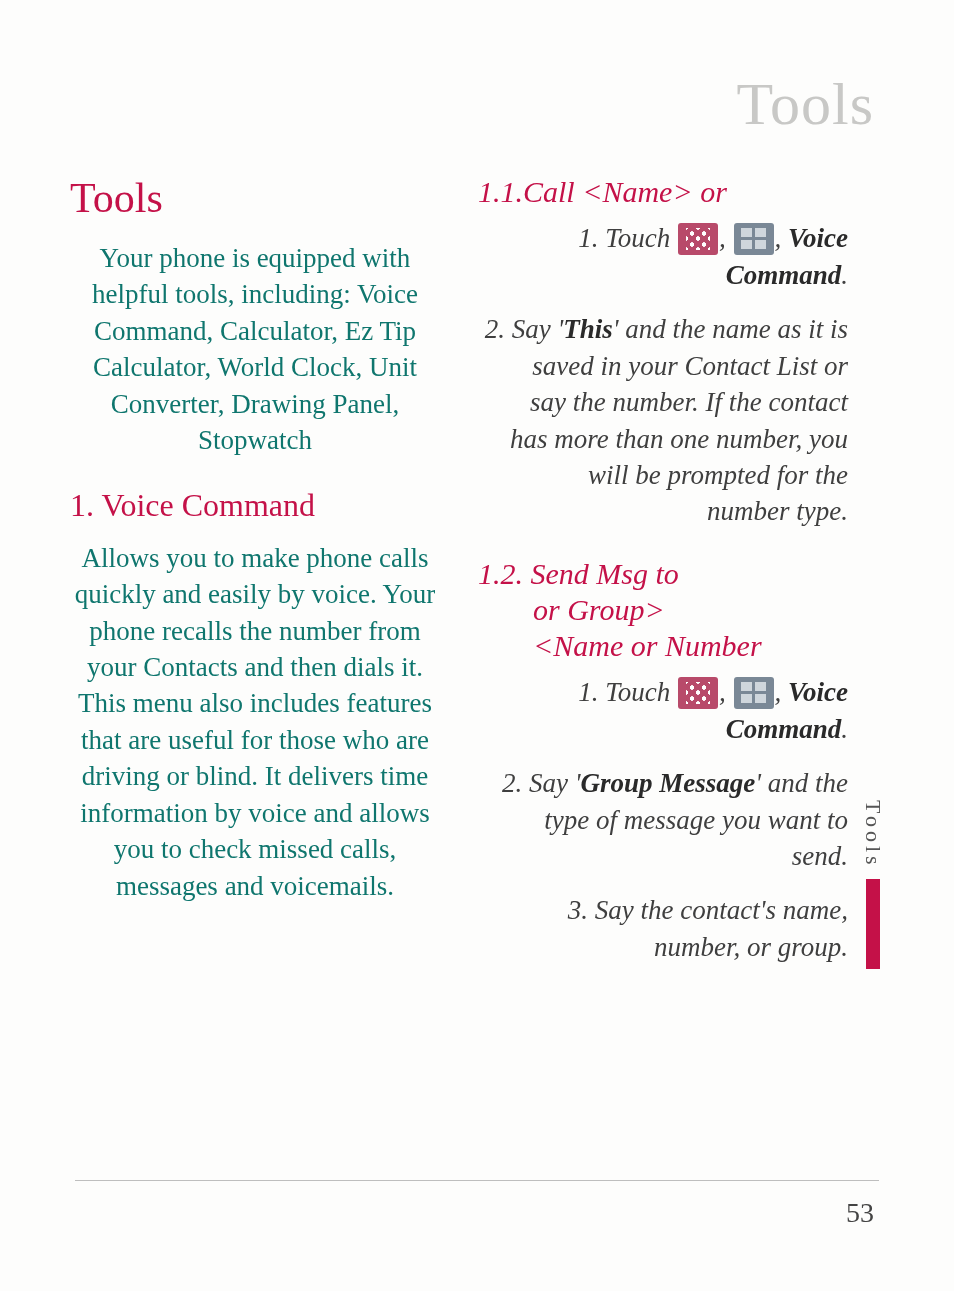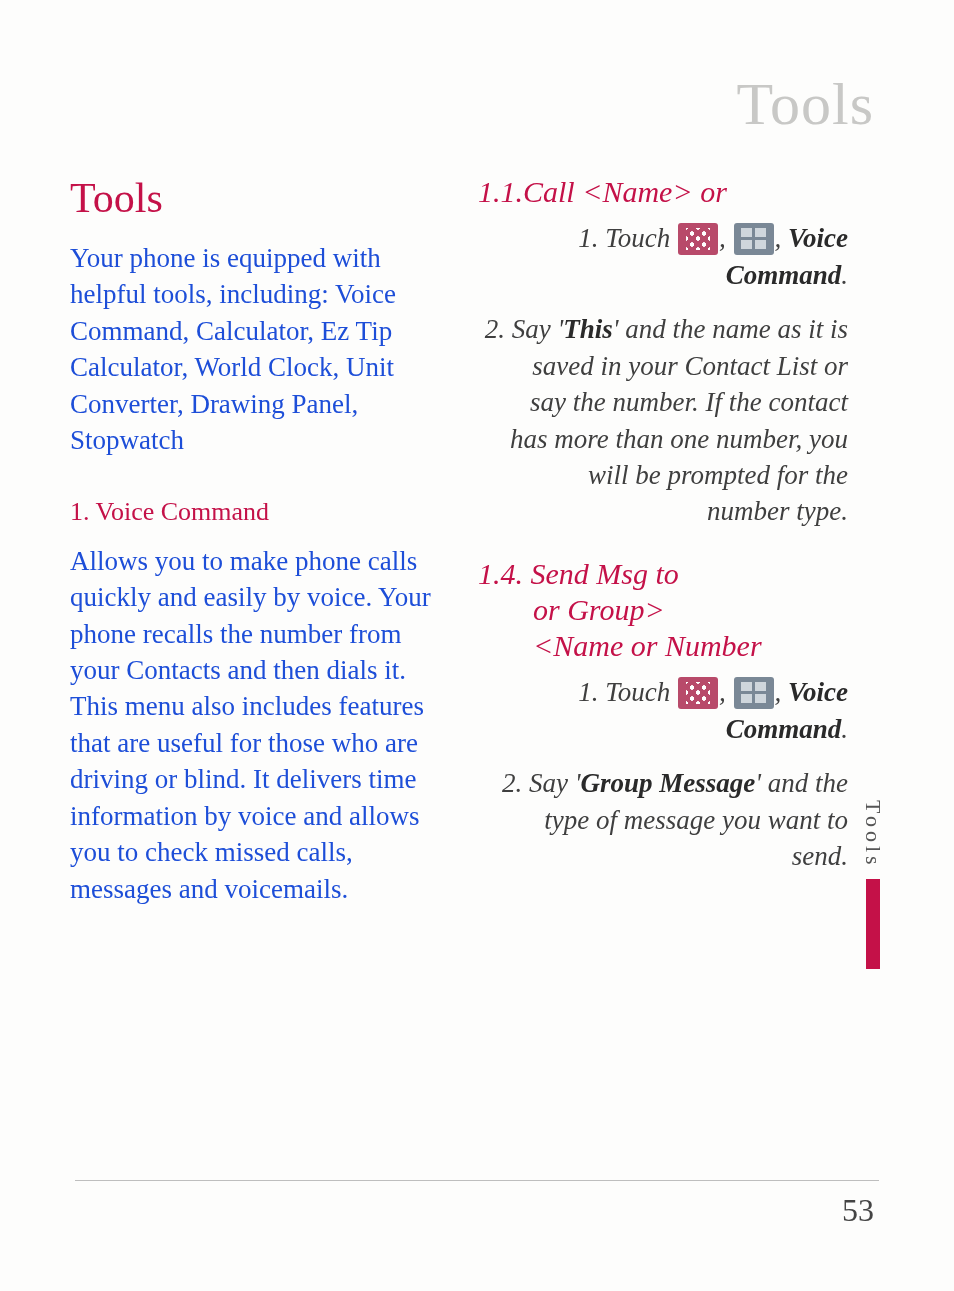--- a/index.html
+++ b/index.html
@@ -30,38 +30,39 @@
     }
     .col-left { max-width: 370px; }
     .col-right { max-width: 370px; font-style: italic; }
     .h1 {
       font-size: 42px;
       color: #c41148;
       font-weight: 400;
       margin-bottom: 18px;
     }
     .h2 {
-      font-size: 26px;
+      font-size: 32px;
       color: #c41148;
       font-weight: 400;
-      margin-top: 38px;
+      margin-top: 28px;
       margin-bottom: 16px;
     }
     .h3 {
       font-size: 30px;
       color: #c41148;
       font-weight: 400;
       margin-bottom: 10px;
       line-height: 1.2;
     }
     .h3-sub { padding-left: 55px; display: block; }
     .body-text {
       font-size: 27px;
       line-height: 1.35;
-      color: #1d4ed8;
+      color: #0f766e;
+      text-align: center;
     }
     .step {
       font-size: 27px;
       line-height: 1.35;
       color: #3f3f3f;
       margin-bottom: 18px;
       padding-left: 28px;
       text-indent: -28px;
       text-align: right;
     }
@@ -128,21 +129,21 @@
       bottom: 110px;
       left: 75px;
       right: 75px;
       height: 1px;
       background: #bebebe;
     }
     .page-number {
       position: absolute;
       bottom: 62px;
       right: 80px;
-      font-size: 32px;
+      font-size: 28px;
       color: #444;
     }
     .sec12 { margin-top: 26px; }
   </style>
 </head>
 <body>
 
 <div class="page-title">Tools</div>
 
 <div class="columns">
@@ -158,30 +159,31 @@
       <span>1.1.Call &lt;Name&gt; or</span><br>
     </div>
     <div class="step">
       <span>1. Touch </span><span class="icon icon-apps"></span><span>, </span><span class="icon icon-tools"></span><span>, </span><span class="bold">Voice Command</span><span>.</span>
     </div>
     <div class="step">
       <span>2. Say '</span><span class="bold">This</span><span>' and the name as it is saved in your Contact List or say the number. If the contact has more than one number, you will be prompted for the number type.</span>
     </div>
 
     <div class="h3 sec12">
-      <span>1.4. Send Msg to</span><br>
+      <span>1.2. Send Msg to</span><br>
       <span class="h3-sub">or Group&gt;</span>
       <span class="h3-sub">&lt;Name or Number</span>
     </div>
     <div class="step">
       <span>1. Touch </span><span class="icon icon-apps"></span><span>, </span><span class="icon icon-tools"></span><span>, </span><span class="bold">Voice Command</span><span>.</span>
     </div>
     <div class="step">
       <span>2. Say '</span><span class="bold">Group Message</span><span>' and the type of message you want to send.</span>
     </div>
+    <div class="step">3. Say the contact's name, number, or group.</div>
   </div>
 </div>
 
 <div class="side-tab">
   <div class="side-tab-text">Tools</div>
   <div class="side-tab-bar"></div>
 </div>
 
 <div class="footer-line"></div>
 <div class="page-number">53</div>

